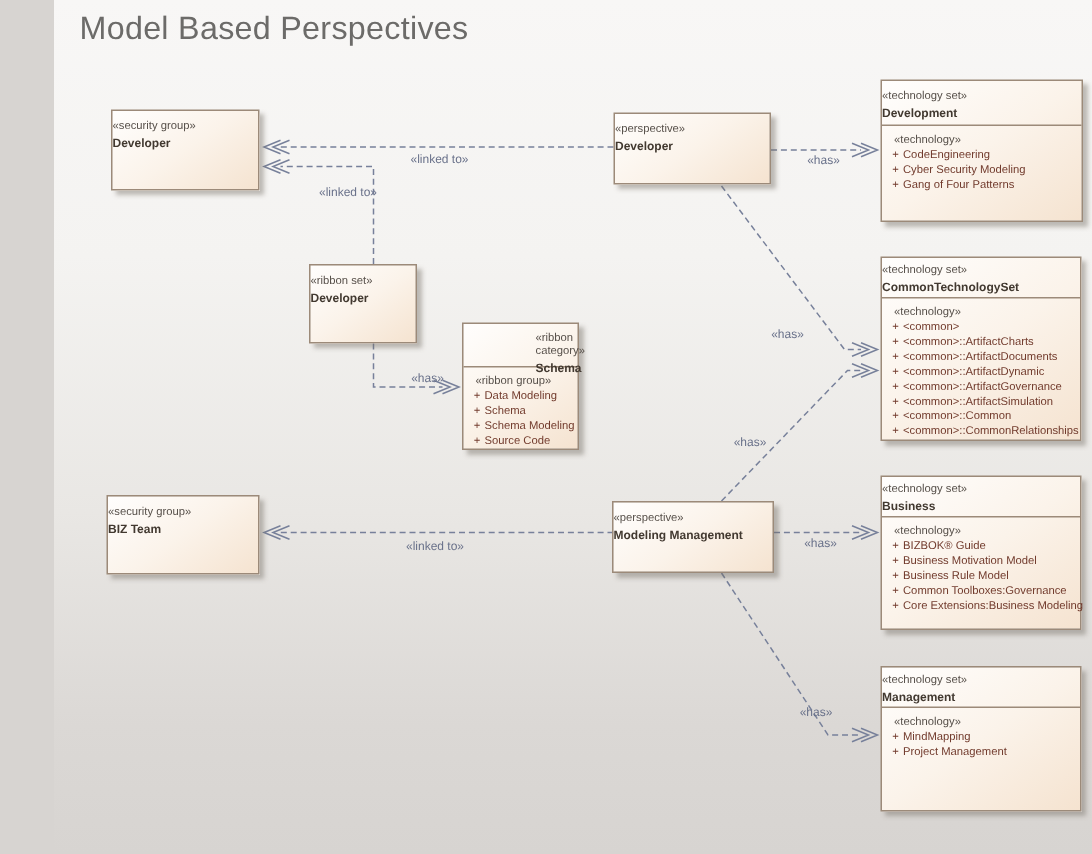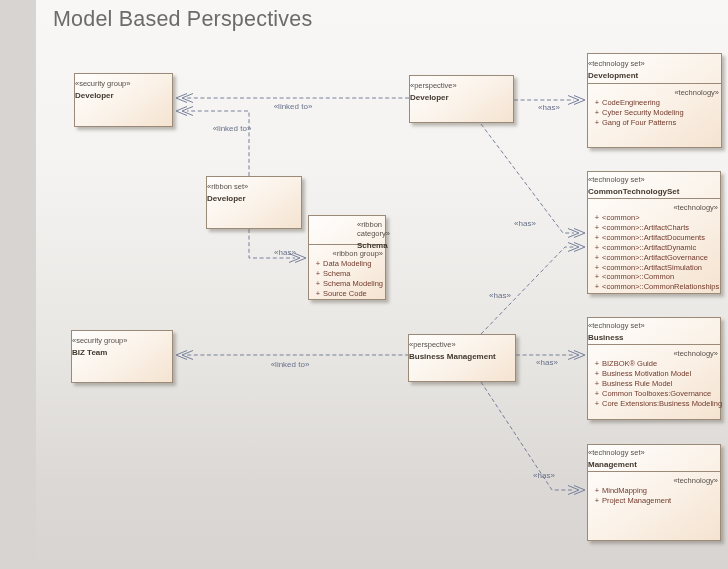--- a/index.html
+++ b/index.html
@@ -21,21 +21,21 @@
   }
   .node{
     position:absolute;border:1px solid #9c8a79;box-sizing:border-box;
     background:linear-gradient(145deg,#fffefd 0%,#fbf3ea 50%,#f5e3d0 100%);
     box-shadow:3px 3px 3px rgba(118,110,102,.45);
   }
   .hdr{padding-top:5px;}
   .stereo{display:block;font-size:7.5px;color:#57504a;line-height:9px;}
   .nm{display:block;font-size:8px;font-weight:bold;color:#423930;line-height:10px;margin-top:3px;}
   .body{border-top:1px solid #9c8a79;padding:4px 2px 2px 0;}
-  .lhead{display:block;font-size:7.5px;color:#57504a;line-height:10px;padding-left:8px;text-align:right;}
+  .lhead{display:block;font-size:7.5px;color:#57504a;line-height:10px;padding-left:8px;text-align:left;}
   .item{display:flex;font-size:7.5px;color:#713a2c;line-height:9.9px;white-space:nowrap;}
   .plus{width:10px;margin-left:4px;text-align:center;flex:none;}
   .itxt{display:block;}
 </style>
 </head>
 <body>
 
 <div class="canvas">
 
   <div class="title">Model Based Perspectives</div>
@@ -82,21 +82,21 @@
   <span class="wlabel" style="left:508px;top:475px;">«has»</span>
   <span class="wlabel" style="left:254px;top:364px;">«linked to»</span>
 
   <div class="node" style="left:38px;top:73px;width:99px;height:54px;">
     <div class="hdr">
       <span class="stereo">«security group»</span>
       <span class="nm">Developer</span>
     </div>
   </div>
 
-  <div class="node" style="left:170px;top:176px;width:96px;height:53px;">
+  <div class="node" style="left:170px;top:176px;width:72px;height:53px;">
     <div class="hdr">
       <span class="stereo">«ribbon set»</span>
       <span class="nm">Developer</span>
     </div>
   </div>
 
   <div class="node" style="left:272px;top:215px;width:78px;height:85px;">
     <div class="hdr" style="height:28px;box-sizing:border-box;padding-top:4px;padding-left:48px;">
       <span class="stereo">«ribbon category»</span>
       <span class="nm">Schema</span>
@@ -196,21 +196,21 @@
   <div class="node" style="left:35px;top:330px;width:102px;height:53px;">
     <div class="hdr">
       <span class="stereo">«security group»</span>
       <span class="nm">BIZ Team</span>
     </div>
   </div>
 
   <div class="node" style="left:372px;top:334px;width:108px;height:48px;">
     <div class="hdr">
       <span class="stereo">«perspective»</span>
-      <span class="nm">Business Management</span>
+      <span class="nm">Modeling Management</span>
     </div>
   </div>
 
   <div class="node" style="left:551px;top:317px;width:134px;height:103px;">
     <div class="hdr" style="height:26px;box-sizing:border-box;padding-top:3px;">
       <span class="stereo">«technology set»</span>
       <span class="nm">Business</span>
     </div>
     <div class="body">
       <span class="lhead">«technology»</span>

